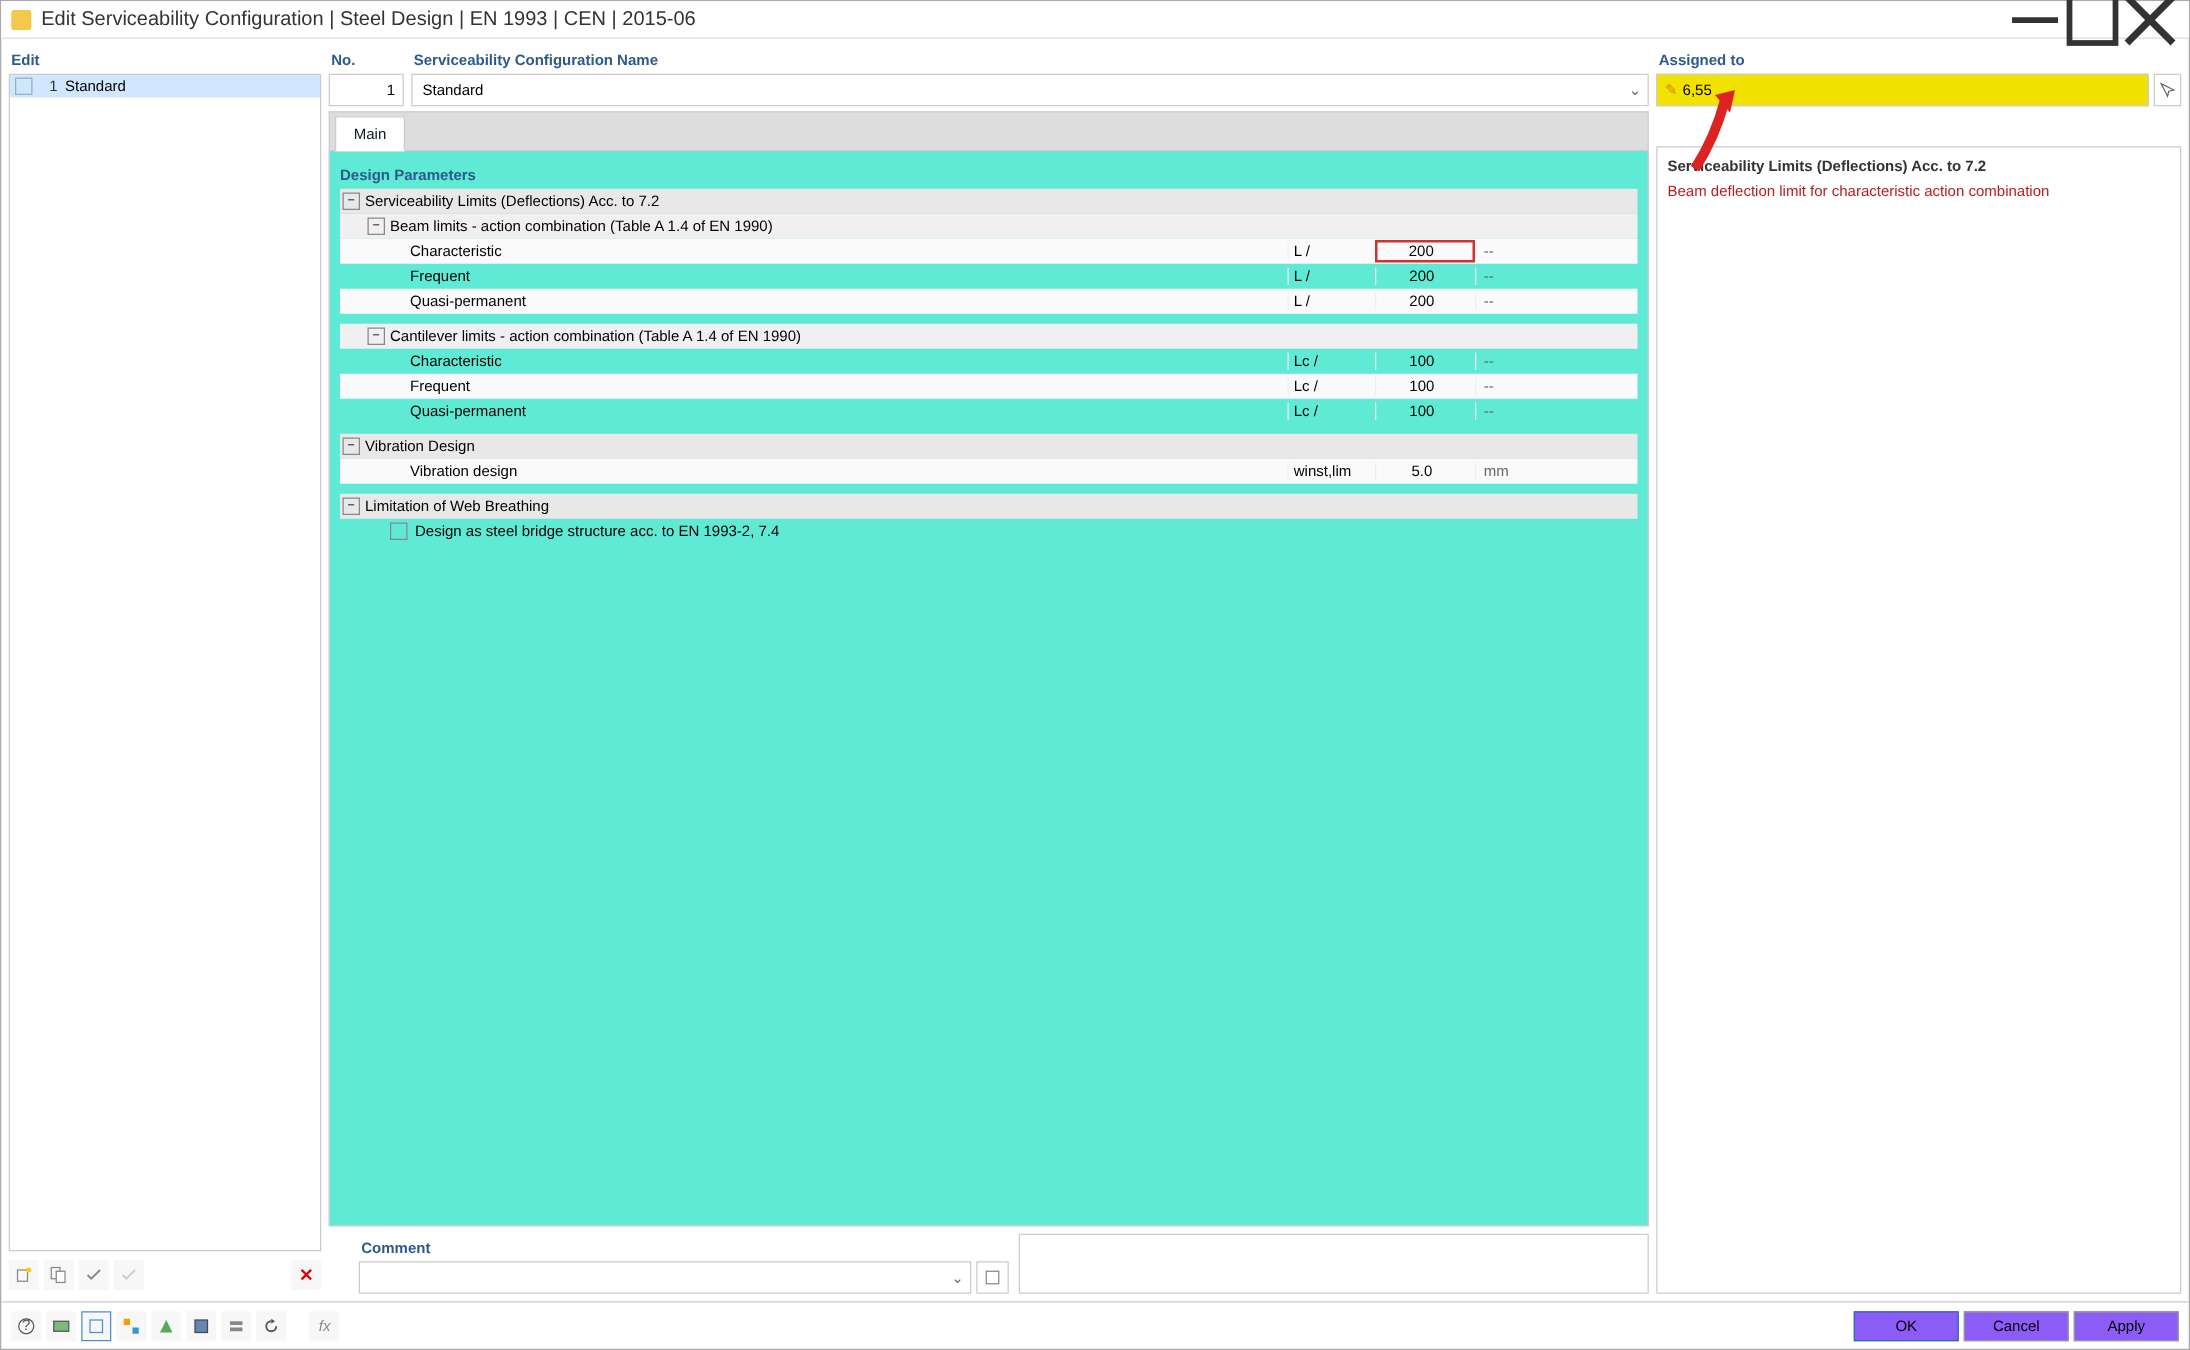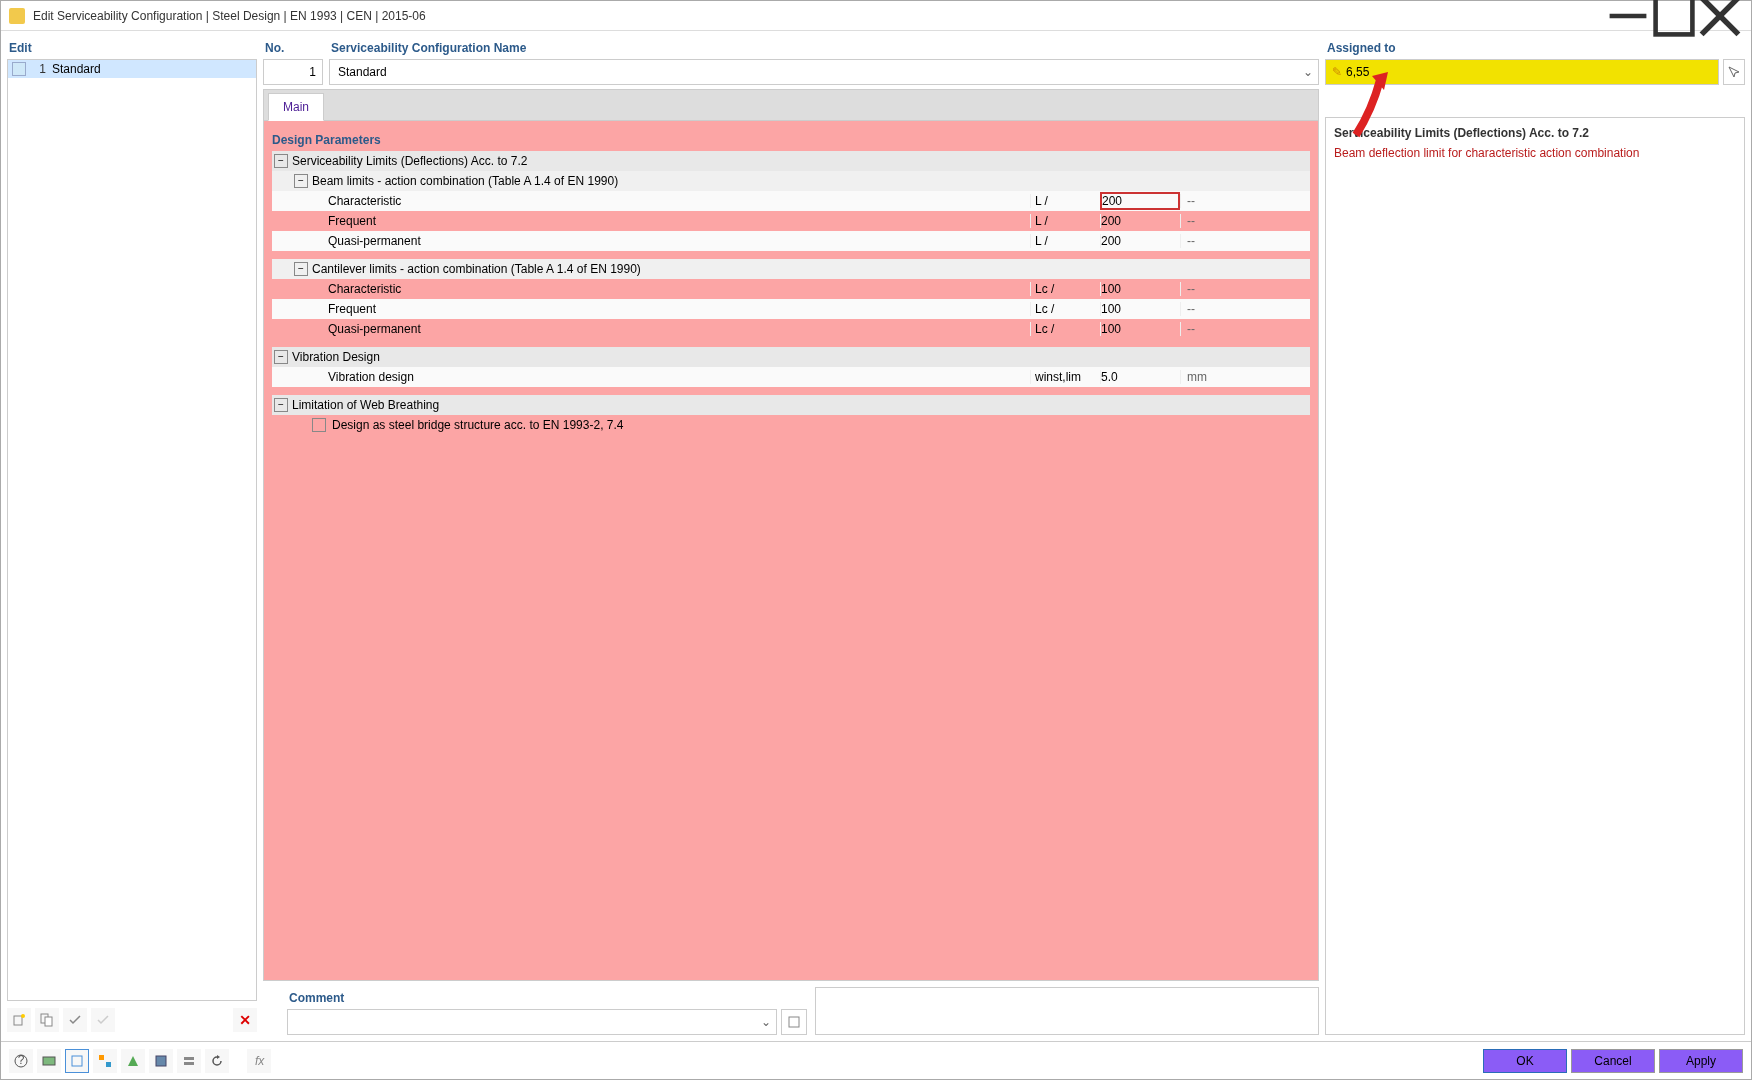--- a/index.html
+++ b/index.html
@@ -1,20 +1,20 @@
 <!DOCTYPE html>
 <html><head>
 <meta charset="utf-8">
 <style>
 * { box-sizing: border-box; font-family: "Segoe UI", Tahoma, sans-serif; font-size: 12px; }
 body { margin: 0; background: #fff; overflow: hidden; }
 .window { width: 1752px; height: 1080px; display: flex; flex-direction: column; border: 1px solid #aaa; }
 .titlebar { height: 30px; display: flex; align-items: center; padding: 0 8px; background: #fff; border-bottom: 1px solid #ddd; }
 .titlebar .icon { width: 16px; height: 16px; background: #f2c94c; border-radius: 2px; margin-right: 8px; position: relative; }
-.titlebar .title { color: #333; font-size: 12px; }
+.titlebar .title { color: #333; font-size: 16px; }
 .titlebar .spacer { flex: 1; }
 .winbtn { width: 46px; height: 30px; display: flex; align-items: center; justify-content: center; color: #333; }
 .content { flex: 1; display: flex; padding: 6px; gap: 6px; }
 .left-panel { width: 250px; display: flex; flex-direction: column; }
 .panel-header { color: #2c5a8a; font-weight: 600; padding: 4px 2px; font-size: 12px; }
 .list-box { flex: 1; border: 1px solid #ccc; background: #fff; }
 .list-item { display: flex; align-items: center; padding: 2px 4px; background: #d0e7ff; }
 .list-item .square { width: 14px; height: 14px; background: #cfe8f8; border: 1px solid #9ac; margin-right: 6px; }
 .list-item .num { width: 14px; text-align: right; margin-right: 6px; color: #333; }
 .left-toolbar { height: 30px; display: flex; align-items: center; gap: 4px; margin-top: 4px; }
@@ -25,35 +25,35 @@
 .delete-btn { color: #d00; font-weight: bold; font-size: 14px; }
 .center-panel { flex: 1; display: flex; flex-direction: column; }
 .top-row { display: flex; gap: 6px; margin-bottom: 4px; }
 .no-block { width: 60px; }
 .no-input { width: 60px; height: 26px; border: 1px solid #ccc; text-align: right; padding: 0 6px; background: #fff; }
 .name-block { flex: 1; }
 .name-select { display: flex; align-items: center; border: 1px solid #ccc; height: 26px; background: #fff; }
 .name-select .text { flex: 1; padding: 0 8px; }
 .name-select .chev { width: 20px; text-align: center; color: #666; }
 .tabs-row { background: #ddd; padding-top: 2px; border: 1px solid #ccc; border-bottom: none; }
-.tab { display: inline-block; background: #fff; padding: 6px 14px; border: 1px solid #ccc; border-bottom: 1px solid #fff; position: relative; top: 1px; margin-left: 4px; color: #4c1d95; }
-.main-area { flex: 1; border: 1px solid #ccc; background: #fca5a5; padding: 8px; overflow: auto; }
+.tab { display: inline-block; background: #fff; padding: 6px 14px; border: 1px solid #ccc; border-bottom: 1px solid #fff; position: relative; top: 1px; margin-left: 4px; color: #0f172a; }
+.main-area { flex: 1; border: 1px solid #ccc; background: #5eead4; padding: 8px; overflow: auto; }
 .section-header { color: #2c5a8a; font-weight: 600; padding: 4px 0; }
 .tree-row { display: flex; align-items: center; height: 20px; }
 .tree-row.group { background: #e8e8e8; font-weight: 400; }
 .tree-row.subgroup { background: #f0f0f0; }
 .tree-row.param { }
 .tree-row.param:nth-child(even) { background: #fafafa; }
 .expander { width: 14px; height: 14px; border: 1px solid #888; display: flex; align-items: center; justify-content: center; font-size: 10px; line-height: 1; margin-right: 4px; cursor: pointer; }
 .indent0 { padding-left: 2px; }
 .indent1 { padding-left: 22px; }
 .indent2 { padding-left: 56px; }
 .tree-label { flex: 1; }
 .col-sym { width: 70px; padding-left: 4px; border-left: 1px solid #eee; }
-.col-val { width: 80px; text-align: left; padding-right: 6px; border-left: 1px solid #eee; }
+.col-val { width: 80px; text-align: center; padding-right: 6px; border-left: 1px solid #eee; }
 .col-val.highlight { border: 2px solid #c33; }
 .col-unit { width: 130px; padding-left: 6px; color: #666; border-left: 1px solid #eee; }
 .checkbox { width: 14px; height: 14px; border: 1px solid #888; margin-right: 6px; display: inline-block; }
 .comment-row { display: flex; gap: 8px; margin-top: 6px; align-items: flex-end; }
 .comment-block { flex: 0 0 520px; margin-left: 24px; }
 .comment-input { display: flex; align-items: center; border: 1px solid #ccc; height: 26px; background: #fff; }
 .comment-input .text { flex: 1; padding: 0 8px; }
 .comment-btn { width: 26px; height: 26px; border: 1px solid #ccc; display: flex; align-items: center; justify-content: center; margin-left: 4px; }
 .preview-box { flex: 1; height: 48px; border: 1px solid #ccc; background: #fff; }
 .right-panel { width: 420px; display: flex; flex-direction: column; }

